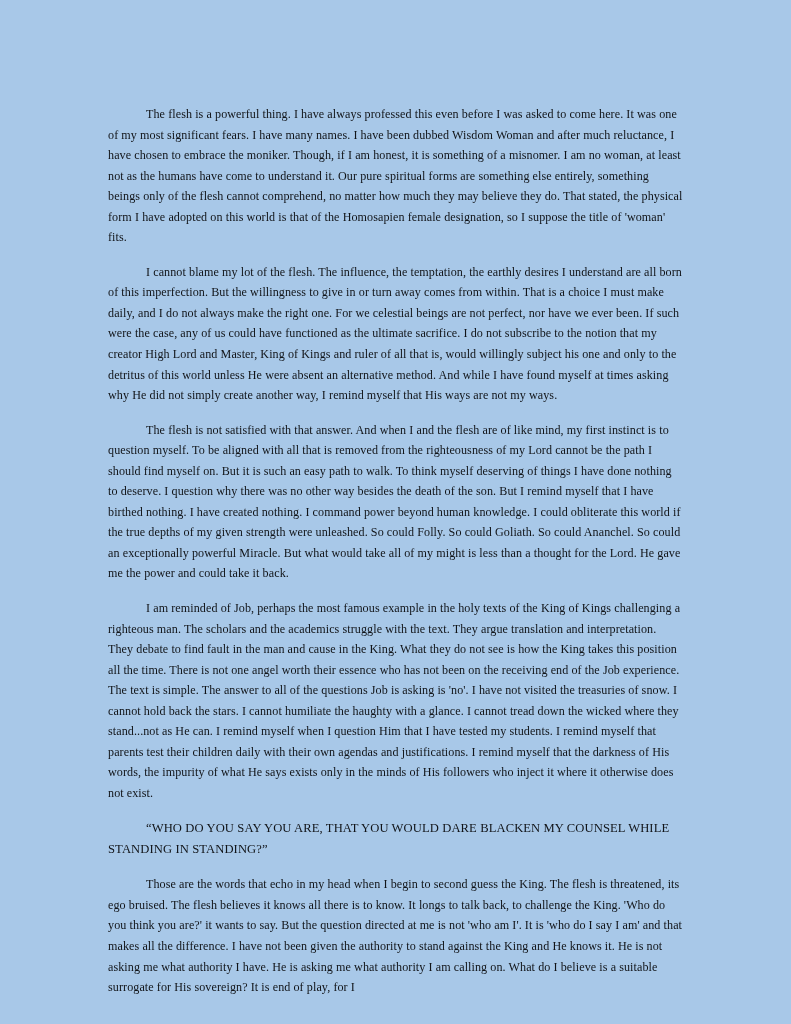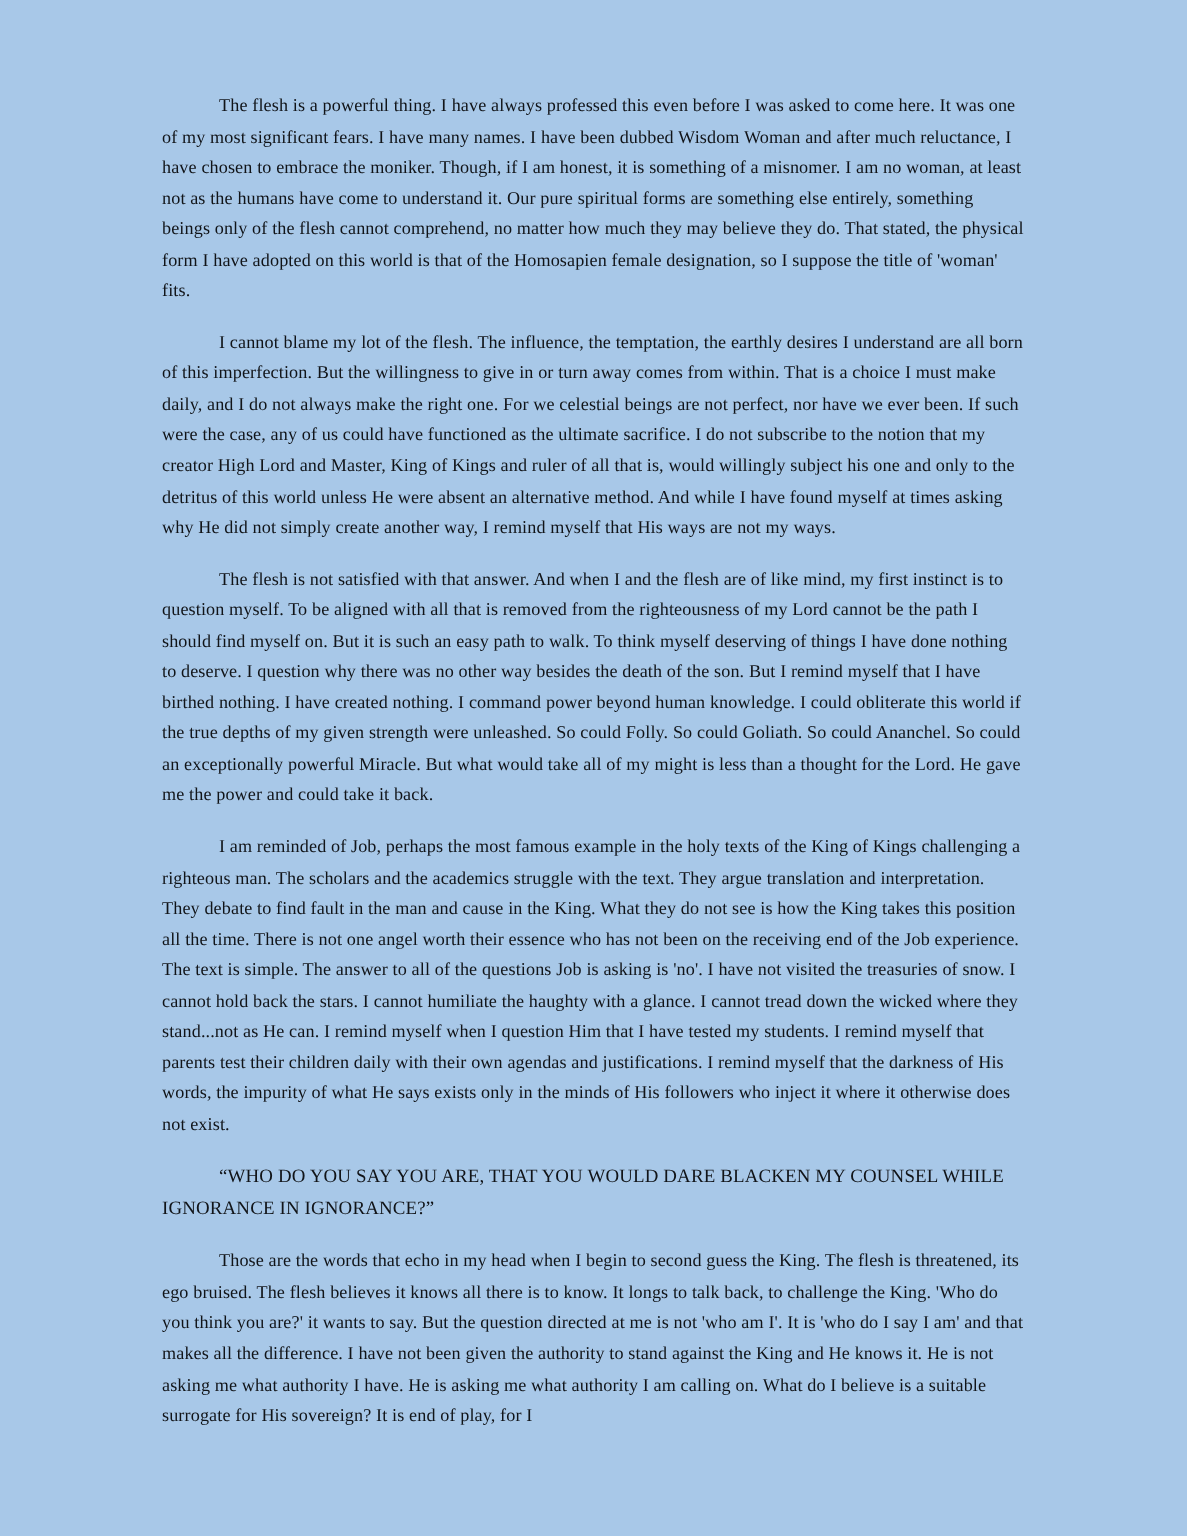--- a/index.html
+++ b/index.html
@@ -11,21 +11,21 @@
     height: 1024px;
     background: #a8c8e8;
     font-family: "Liberation Serif", serif;
     overflow: hidden;
   }
   .page {
     position: relative;
     width: 791px;
     height: 1024px;
     box-sizing: border-box;
-    padding: 60px 108px 0 108px;
+    padding: 104px 108px 0 108px;
     background: #a8c8e8;
   }
   .doc-body {
     color: #111418;
     font-size: 12.1px;
     line-height: 1.70;
     text-align: left;
   }
   .doc-body p {
     margin: 0 0 14px 0;
@@ -41,16 +41,16 @@
 </style>
 </head>
 <body>
 
 <div class="page">
   <div class="doc-body">
     <p>The flesh is a powerful thing. I have always professed this even before I was asked to come here. It was one of my most significant fears. I have many names. I have been dubbed Wisdom Woman and after much reluctance, I have chosen to embrace the moniker. Though, if I am honest, it is something of a misnomer. I am no woman, at least not as the humans have come to understand it. Our pure spiritual forms are something else entirely, something beings only of the flesh cannot comprehend, no matter how much they may believe they do. That stated, the physical form I have adopted on this world is that of the Homosapien female designation, so I suppose the title of 'woman' fits.</p>
     <p>I cannot blame my lot of the flesh. The influence, the temptation, the earthly desires I understand are all born of this imperfection. But the willingness to give in or turn away comes from within. That is a choice I must make daily, and I do not always make the right one. For we celestial beings are not perfect, nor have we ever been. If such were the case, any of us could have functioned as the ultimate sacrifice. I do not subscribe to the notion that my creator High Lord and Master, King of Kings and ruler of all that is, would willingly subject his one and only to the detritus of this world unless He were absent an alternative method. And while I have found myself at times asking why He did not simply create another way, I remind myself that His ways are not my ways.</p>
     <p>The flesh is not satisfied with that answer. And when I and the flesh are of like mind, my first instinct is to question myself. To be aligned with all that is removed from the righteousness of my Lord cannot be the path I should find myself on. But it is such an easy path to walk. To think myself deserving of things I have done nothing to deserve. I question why there was no other way besides the death of the son. But I remind myself that I have birthed nothing. I have created nothing. I command power beyond human knowledge. I could obliterate this world if the true depths of my given strength were unleashed. So could Folly. So could Goliath. So could Ananchel. So could an exceptionally powerful Miracle. But what would take all of my might is less than a thought for the Lord.  He gave me the power and could take it back.</p>
     <p>I am reminded of Job, perhaps the most famous example in the holy texts of the King of Kings challenging a righteous man. The scholars and the academics struggle with the text. They argue translation and interpretation. They debate to find fault in the man and cause in the King. What they do not see is how the King takes this position all the time. There is not one angel worth their essence who has not been on the receiving end of the Job experience. The text is simple. The answer to all of the questions Job is asking is 'no'. I have not visited the treasuries of snow. I cannot hold back the stars. I cannot humiliate the haughty with a glance. I cannot tread down the wicked where they stand...not as He can. I remind myself when I question Him that I have tested my students. I remind myself that parents test their children daily with their own agendas and justifications. I remind myself that the darkness of His words, the impurity of what He says exists only in the minds of His followers who inject it where it otherwise does not exist.</p>
-    <p class="quote">“WHO DO YOU SAY YOU ARE, THAT YOU WOULD DARE BLACKEN MY COUNSEL WHILE IGNORANCE IN IGNORANCE?”</p>
+    <p class="quote">“WHO DO YOU SAY YOU ARE, THAT YOU WOULD DARE BLACKEN MY COUNSEL WHILE STANDING IN STANDING?”</p>
     <p>Those are the words that echo in my head when I begin to second guess the King. The flesh is threatened, its ego bruised. The flesh believes it knows all there is to know. It longs to talk back, to challenge the King. 'Who do you think you are?' it wants to say. But the question directed at me is not 'who am I'. It is 'who do I say I am' and that makes all the difference. I have not been given the authority to stand against the King and He knows it. He is not asking me what authority I have. He is asking me what authority I am calling on. What do I believe is a suitable surrogate for His sovereign? It is end of play, for I</p>
   </div>
 </div>
 
 </body></html>

